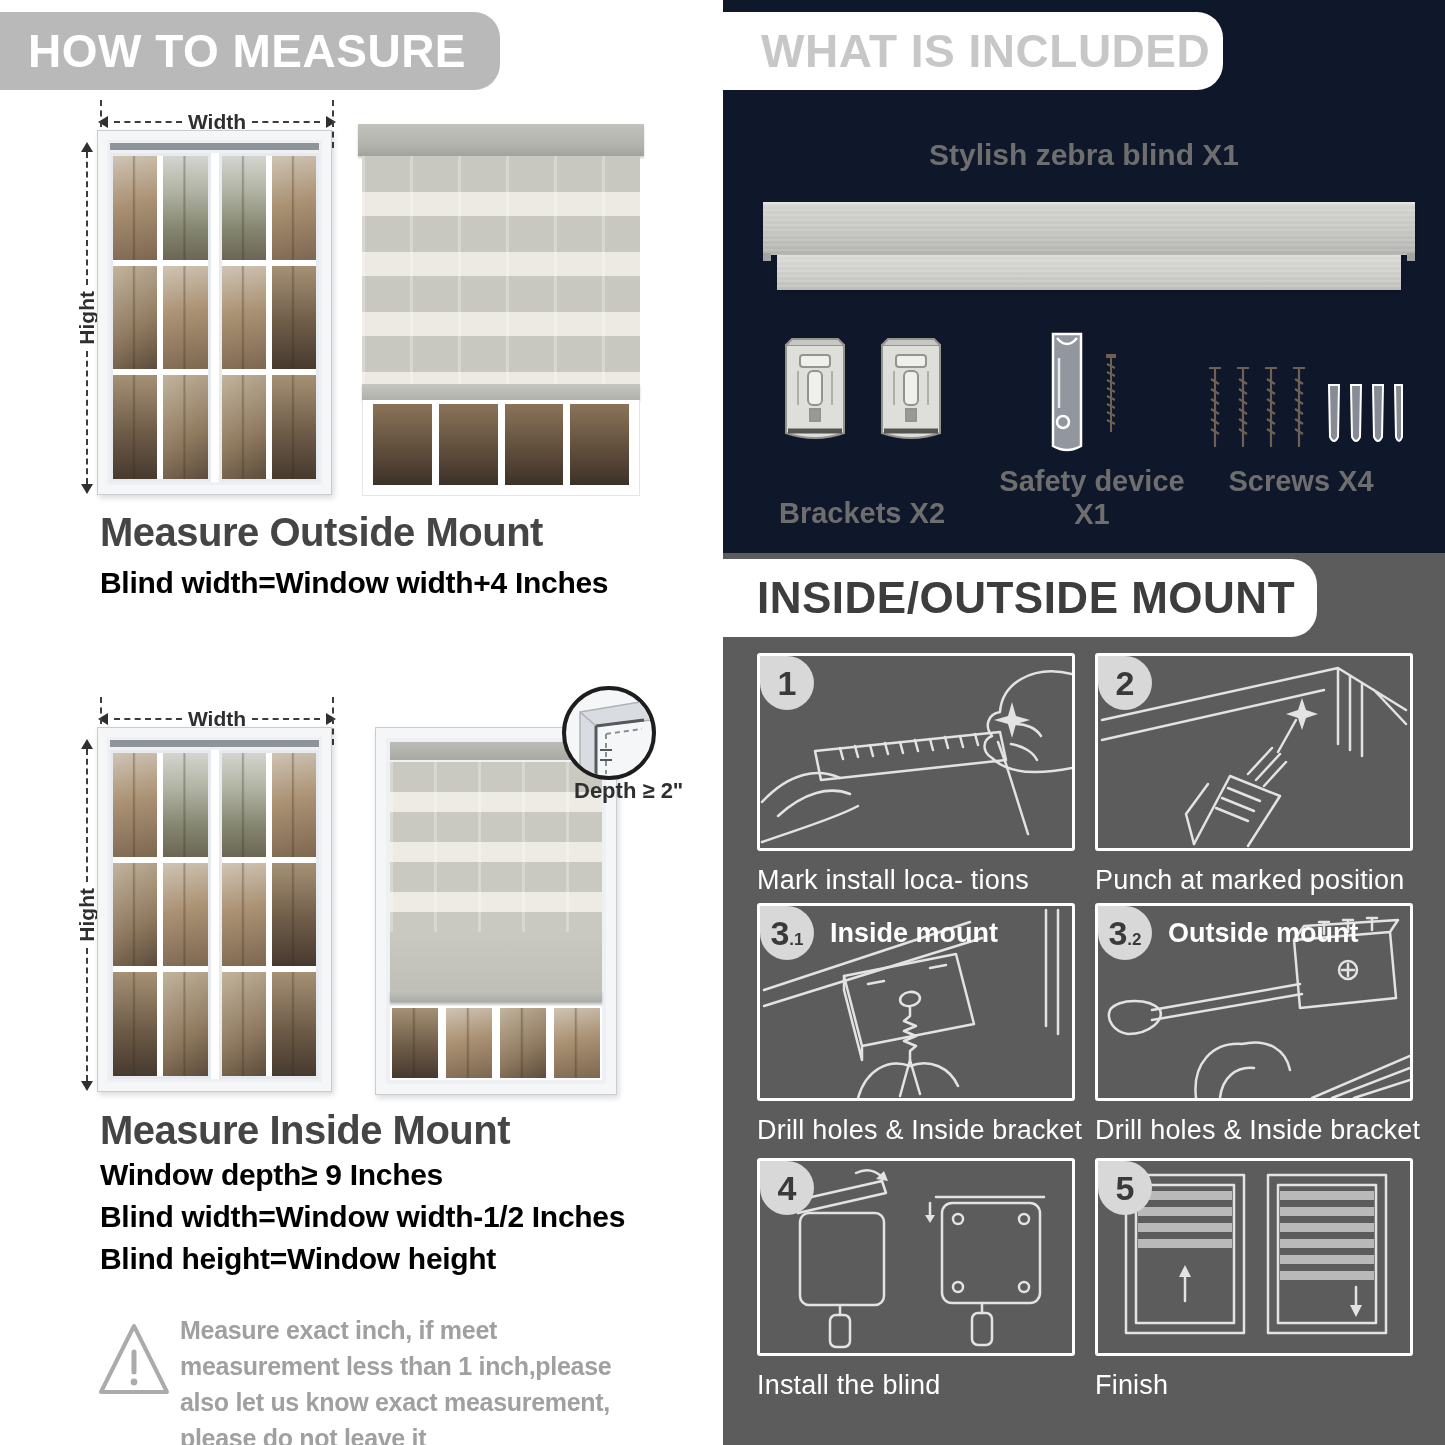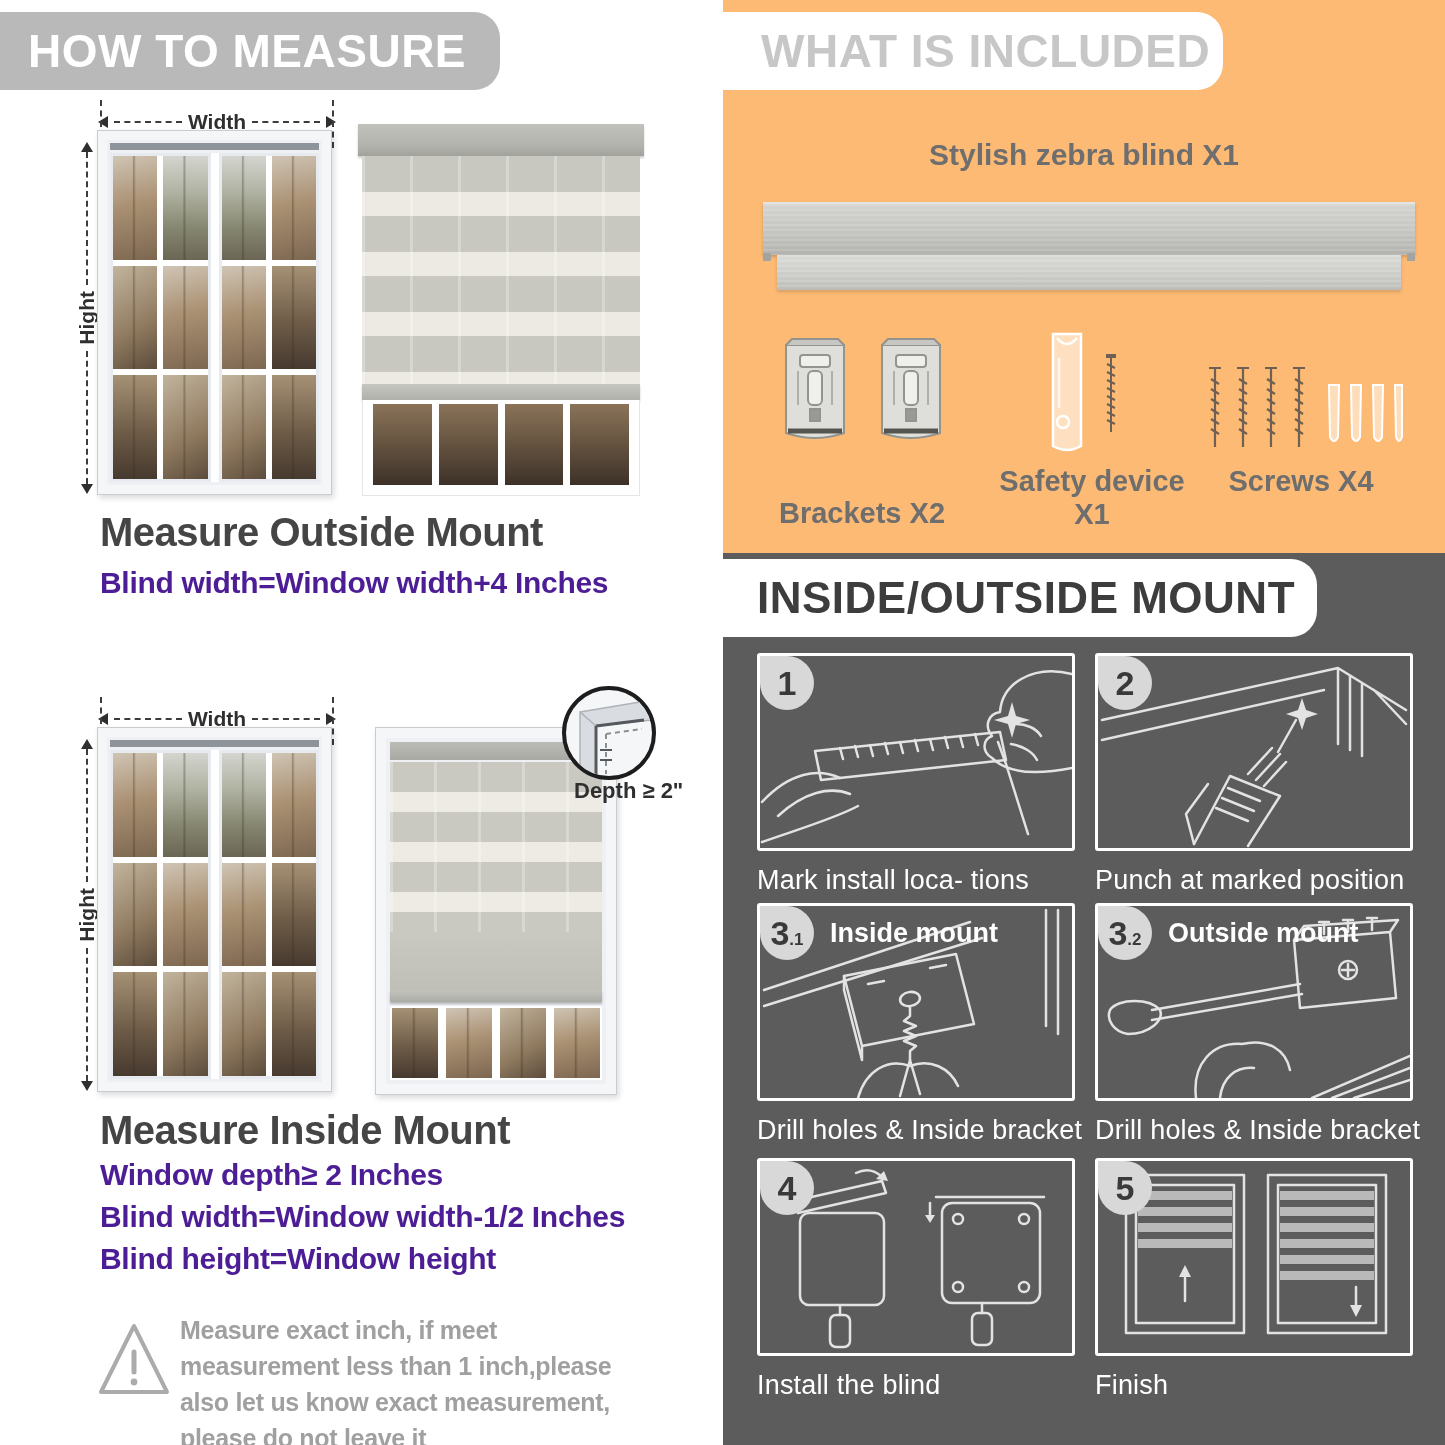--- a/index.html
+++ b/index.html
@@ -7,21 +7,21 @@
   body{font-family:"Liberation Sans", sans-serif;}
   #stage{position:relative;width:1445px;height:1445px;background:#fff;overflow:hidden;}
 
   
   .left-col{position:absolute;left:0;top:0;width:723px;height:1445px;background:#fff;}
   .banner-left{position:absolute;left:0;top:12px;width:500px;height:78px;background:#b9b9b9;
     border-radius:0 26px 26px 0;display:flex;align-items:center;padding-left:28px;}
   .banner-left span{color:#fff;font-size:46px;font-weight:bold;letter-spacing:0.5px;}
 
   .sec-title{position:absolute;left:100px;color:#454545;font-size:40px;font-weight:bold;letter-spacing:-0.5px;}
-  .sec-line{position:absolute;left:100px;color:#4c1d95;font-size:30px;font-weight:bold;letter-spacing:-0.3px;}
+  .sec-line{position:absolute;left:100px;color:#000000;font-size:30px;font-weight:bold;letter-spacing:-0.3px;}
 
   
   .winphoto{position:absolute;background:#eef0f3;border:1px solid #c9cdd2;
     box-shadow:inset 0 0 0 9px #f4f6f8, 2px 3px 6px rgba(0,0,0,.15);padding:12px;}
   .wp-head{height:7px;background:#8e9499;margin-bottom:3px;}
   .wp-doors{display:flex;gap:8px;background:#fff;height:calc(100% - 10px);}
   .wp-door{flex:1;display:grid;grid-template-rows:repeat(3,1fr);grid-template-columns:repeat(2,1fr);gap:6px;background:#fff;border:3px solid #e7eaee;}
   .pane{background:#b0987a;}
   .pane.v1{background:linear-gradient(168deg,#cfc4b4 0%,#ab9274 45%,#7d6750 100%);}
   .pane.v2{background:linear-gradient(180deg,#d3d5cf 0%,#b0b2a2 35%,#85866f 70%,#6b6655 100%);}
@@ -70,21 +70,21 @@
   
   .magnifier{position:absolute;width:94px;height:94px;border-radius:50%;border:4px solid #1d1d1d;
     background:#f5f6f8;overflow:hidden;z-index:5;}
   .depth-label{position:absolute;color:#2f2f2f;font-size:22px;font-weight:bold;}
 
   
   .warn-text{position:absolute;color:#a0a0a0;font-size:25px;font-weight:bold;line-height:36px;letter-spacing:-0.3px;}
 
   
   .right-col{position:absolute;left:723px;top:0;width:722px;height:1445px;}
-  .included{position:absolute;left:0;top:0;width:722px;height:553px;background:#fdba74;}
+  .included{position:absolute;left:0;top:0;width:722px;height:553px;background:#0f172a;}
   .banner-right{position:absolute;left:0;top:12px;width:500px;height:78px;background:#fff;
     border-radius:0 26px 26px 0;display:flex;align-items:center;padding-left:38px;}
   .banner-right span{color:#c7c7c7;font-size:46px;font-weight:bold;letter-spacing:0.5px;}
   .included-caption{position:absolute;left:0;top:138px;width:100%;text-align:center;
     color:#6e6e6e;font-size:30px;font-weight:bold;}
   .headrail-top{position:absolute;left:40px;top:202px;width:652px;height:53px;
     background:repeating-linear-gradient(180deg, rgba(255,255,255,.12) 0 2px, rgba(0,0,0,0) 2px 5px),
       linear-gradient(180deg,#d4d4d1 0%,#c4c4c1 55%,#b2b2af 100%);
     border-top:2px solid #e4e4e2;box-shadow:0 2px 3px rgba(0,0,0,.18);}
   .headrail-top::before,.headrail-top::after{content:"";position:absolute;bottom:-6px;width:8px;height:8px;background:#a3a3a0;}
@@ -236,21 +236,21 @@
         <polygon points="14,22 86,10 86,30 30,36 30,86 14,86" fill="#d9dce0" stroke="#aeb2b7" stroke-width="1.5"></polygon>
         <path d="M14,22 L30,36" stroke="#aeb2b7" stroke-width="1.5" fill="none"></path>
         <path d="M30,36 L78,30 M30,36 L30,86" stroke="#55585c" stroke-width="3" fill="none"></path>
         <path d="M40,44 L40,84 M40,44 L76,39" stroke="#8b8f94" stroke-width="2" fill="none" stroke-dasharray="5 4"></path>
         <path d="M34,60 l12,0 M34,70 l12,0" stroke="#55585c" stroke-width="2"></path>
       </svg>
     </div>
     <div class="depth-label" style="left:574px;top:778px;">Depth ≥ 2"</div>
 
     <div class="sec-title" style="top:1108px;">Measure Inside Mount</div>
-    <div class="sec-line" style="top:1158px;">Window depth≥ 2 Inches</div>
+    <div class="sec-line" style="top:1158px;">Window depth≥ 9 Inches</div>
     <div class="sec-line" style="top:1200px;">Blind width=Window width-1/2 Inches</div>
     <div class="sec-line" style="top:1242px;">Blind height=Window height</div>
 
     <svg style="position:absolute;left:95px;top:1318px;" width="78" height="82" viewBox="0 0 78 82">
       <path d="M39,8 L72,74 L6,74 Z" fill="none" stroke="#ababab" stroke-width="4" stroke-linejoin="round"></path>
       <path d="M39,34 L39,54" stroke="#ababab" stroke-width="5" stroke-linecap="round"></path>
       <circle cx="39" cy="64" r="3.4" fill="#ababab"></circle>
     </svg>
     <div class="warn-text" style="left:180px;top:1312px;width:450px;">Measure exact inch, if meet measurement less than 1 inch,please also let us know exact measurement, please do not leave it</div>
   </div>

